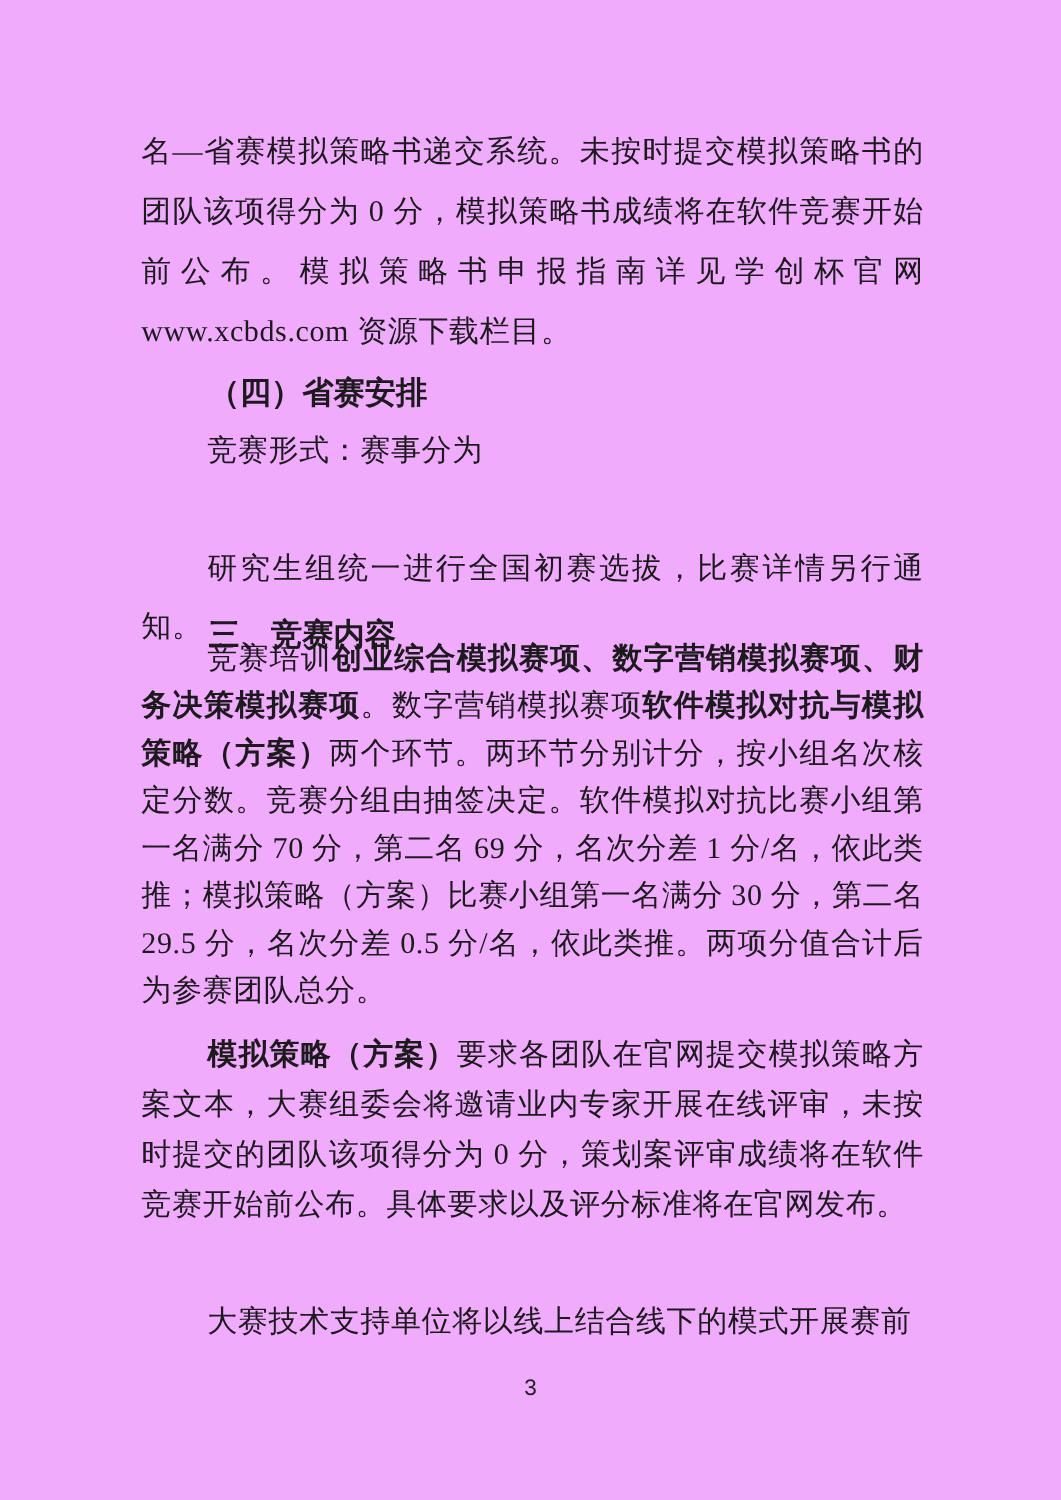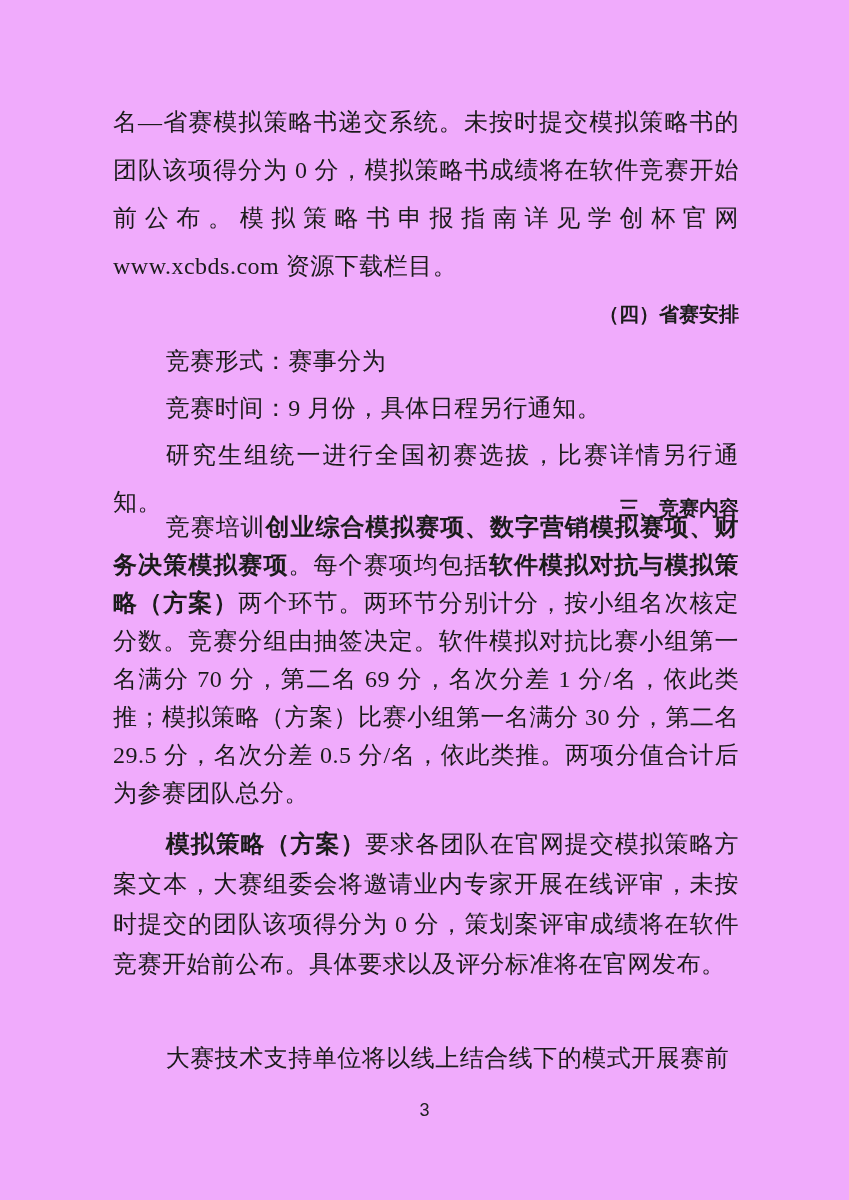--- a/index.html
+++ b/index.html
@@ -29,25 +29,25 @@
     margin: 0;
     font-size: 24px;
     text-align: justify;
     letter-spacing: 0.5px;
   }
   .indent {
     text-indent: 2.2em;
   }
   .hd {
     margin: 0;
-    font-size: 20px;
+    font-size: 25px;
     font-weight: 700;
     font-family: "Liberation Sans", "DejaVu Sans", sans-serif;
     text-indent: 2.15em;
-    text-align: right;
+    text-align: left;
   }
   .b { font-weight: 700; }
   .lh48 { line-height: 48px; }
   .lh47 { line-height: 47px; }
   .lh40 { line-height: 40px; }
   .lh38 { line-height: 38px; }
   .pageno {
     position: absolute;
     left: 0;
     top: 1100px;
@@ -62,28 +62,27 @@
 <body>
 
 <div class="page">
 
   <p class="blk para lh48" style="top:98px">名—省赛模拟策略书递交系统。未按时提交模拟策略书的团队该项得分为 0 分，模拟策略书成绩将在软件竞赛开始前公布。模拟策略书申报指南详见学创杯官网 www.xcbds.com 资源下载栏目。</p>
 
   <h3 class="blk hd lh47" style="top:291px">（四）省赛安排</h3>
 
   <p class="blk para indent lh47" style="top:338px">竞赛形式：赛事分为</p>
 
-  <p class="blk para indent lh47" style="top:385px">竞赛时间：9 月份，具体日程另行通知。</p>
 
   <p class="blk para indent lh47" style="top:432px">研究生组统一进行全国初赛选拔，比赛详情另行通知。</p>
 
   <h3 class="blk hd lh40" style="top:488px">三、竞赛内容</h3>
 
   <p class="blk para indent lh38" style="top:508px">
-    <span>竞赛培训</span><span class="b">创业综合模拟赛项、数字营销模拟赛项、财务决策模拟赛项</span><span>。每个赛项均包括</span><span class="b">软件模拟对抗与模拟策略（方案）</span><span>两个环节。两环节分别计分，按小组名次核定分数。竞赛分组由抽签决定。软件模拟对抗比赛小组第一名满分 70 分，第二名 69 分，名次分差 1 分/名，依此类推；模拟策略（方案）比赛小组第一名满分 30 分，第二名 29.5 分，名次分差 0.5 分/名，依此类推。两项分值合计后为参赛团队总分。</span>
+    <span>竞赛培训</span><span class="b">创业综合模拟赛项、数字营销模拟赛项、财务决策模拟赛项</span><span>。数字营销模拟赛项</span><span class="b">软件模拟对抗与模拟策略（方案）</span><span>两个环节。两环节分别计分，按小组名次核定分数。竞赛分组由抽签决定。软件模拟对抗比赛小组第一名满分 70 分，第二名 69 分，名次分差 1 分/名，依此类推；模拟策略（方案）比赛小组第一名满分 30 分，第二名 29.5 分，名次分差 0.5 分/名，依此类推。两项分值合计后为参赛团队总分。</span>
   </p>
 
   <p class="blk para indent lh40" style="top:824px">
     <span class="b">模拟策略（方案）</span><span>要求各团队在官网提交模拟策略方案文本，大赛组委会将邀请业内专家开展在线评审，未按时提交的团队该项得分为 0 分，策划案评审成绩将在软件竞赛开始前公布。具体要求以及评分标准将在官网发布。</span>
   </p>
 
 
   <p class="blk para indent lh40" style="top:1038px">大赛技术支持单位将以线上结合线下的模式开展赛前</p>
 
   <div class="pageno">3</div>

